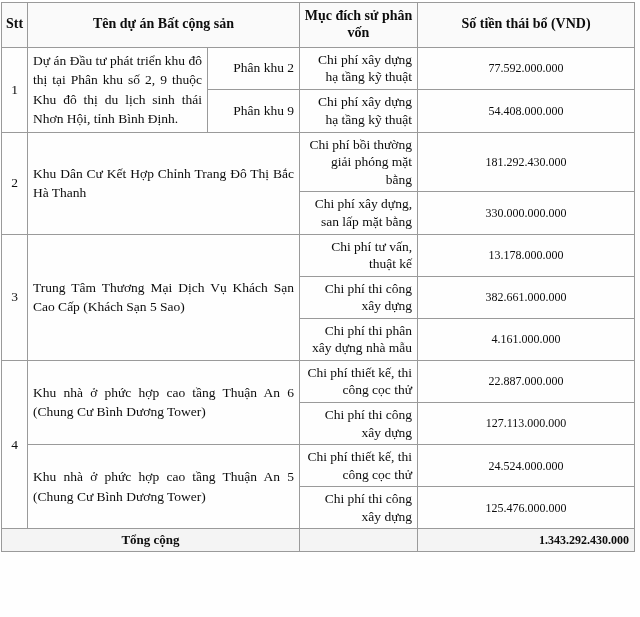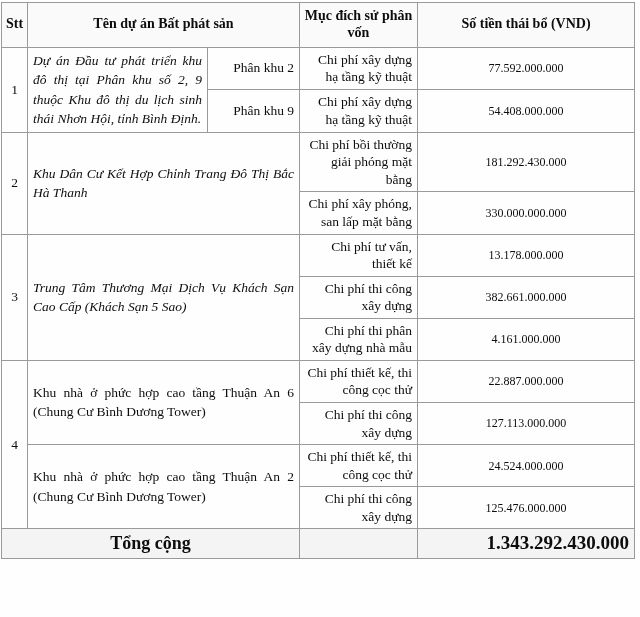--- a/index.html
+++ b/index.html
@@ -57,21 +57,20 @@
   }
   td.name {
     text-align: justify;
     text-align-last: left;
     vertical-align: middle;
     padding: 6px 8px 6px 9px;
     line-height: 1.45;
   }
   td.name.just {
     text-align: justify;
-    font-style: italic;
   }
   td.sub {
     text-align: right;
     vertical-align: middle;
     padding: 4px 3px;
   }
   td.purpose {
     text-align: right;
     vertical-align: middle;
     padding: 3px 4px 3px 6px;
@@ -84,50 +83,50 @@
     white-space: nowrap;
     font-size: 12px;
   }
   tr.total td {
     font-weight: bold;
     background: #f4f4f4;
   }
   td.total-label {
     text-align: center;
     font-weight: bold;
-    font-size: 18px;
+    font-size: 13px;
     padding: 6px 4px;
   }
   td.total-empty {
     background: #f4f4f4;
   }
   td.total-amount {
     text-align: right;
     font-weight: bold;
-    font-size: 19px;
+    font-size: 12px;
     padding: 6px 10px 6px 4px;
     white-space: nowrap;
   }
 </style>
 </head>
 <body>
 
 <div id="sheet">
   <table class="alloc">
     <colgroup>
       <col class="c-stt">
         <col class="c-name">
         <col class="c-sub">
         <col class="c-purpose">
         <col class="c-amount">
     </colgroup>
     <thead>
       <tr>
         <th>Stt</th>
-        <th colspan="2">Tên dự án Bất phát sản</th>
+        <th colspan="2">Tên dự án Bất cộng sản</th>
         <th>Mục đích sử phân vốn</th>
         <th>Số tiền thái bổ (VND)</th>
       </tr>
     </thead>
     <tbody>
 
       <tr>
         <td class="stt" rowspan="2">1</td>
         <td class="name just" rowspan="2">Dự án Đầu tư phát triển khu đô thị tại Phân khu số 2, 9 thuộc Khu đô thị du lịch sinh thái Nhơn Hội, tỉnh Bình Định.</td>
         <td class="sub">Phân khu 2</td>
@@ -140,28 +139,28 @@
         <td class="amount">54.408.000.000</td>
       </tr>
 
       <tr>
         <td class="stt" rowspan="2">2</td>
         <td class="name just" colspan="2" rowspan="2">Khu Dân Cư Kết Hợp Chỉnh Trang Đô Thị Bắc Hà Thanh</td>
         <td class="purpose">Chi phí bồi thường giải phóng mặt bằng</td>
         <td class="amount">181.292.430.000</td>
       </tr>
       <tr>
-        <td class="purpose">Chi phí xây phóng, san lấp mặt bằng</td>
+        <td class="purpose">Chi phí xây dựng, san lấp mặt bằng</td>
         <td class="amount">330.000.000.000</td>
       </tr>
 
       <tr>
         <td class="stt" rowspan="3">3</td>
         <td class="name just" colspan="2" rowspan="3">Trung Tâm Thương Mại Dịch Vụ Khách Sạn Cao Cấp (Khách Sạn 5 Sao)</td>
-        <td class="purpose">Chi phí tư vấn, thiết kế</td>
+        <td class="purpose">Chi phí tư vấn, thuật kế</td>
         <td class="amount">13.178.000.000</td>
       </tr>
       <tr>
         <td class="purpose">Chi phí thi công xây dựng</td>
         <td class="amount">382.661.000.000</td>
       </tr>
       <tr>
         <td class="purpose">Chi phí thi phân xây dựng nhà mẫu</td>
         <td class="amount">4.161.000.000</td>
       </tr>
@@ -170,21 +169,21 @@
         <td class="stt" rowspan="4">4</td>
         <td class="name" colspan="2" rowspan="2">Khu nhà ở phức hợp cao tầng Thuận An 6 (Chung Cư Bình Dương Tower)</td>
         <td class="purpose">Chi phí thiết kế, thi công cọc thử</td>
         <td class="amount">22.887.000.000</td>
       </tr>
       <tr>
         <td class="purpose">Chi phí thi công xây dựng</td>
         <td class="amount">127.113.000.000</td>
       </tr>
       <tr>
-        <td class="name" colspan="2" rowspan="2">Khu nhà ở phức hợp cao tầng Thuận An 2 (Chung Cư Bình Dương Tower)</td>
+        <td class="name" colspan="2" rowspan="2">Khu nhà ở phức hợp cao tầng Thuận An 5 (Chung Cư Bình Dương Tower)</td>
         <td class="purpose">Chi phí thiết kế, thi công cọc thử</td>
         <td class="amount">24.524.000.000</td>
       </tr>
       <tr>
         <td class="purpose">Chi phí thi công xây dựng</td>
         <td class="amount">125.476.000.000</td>
       </tr>
 
       <tr class="total">
         <td class="total-label" colspan="3">Tổng cộng</td>

